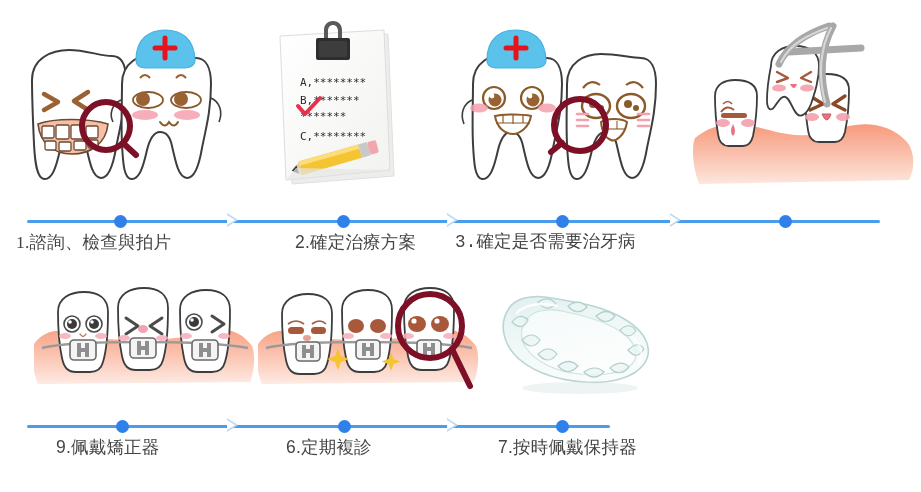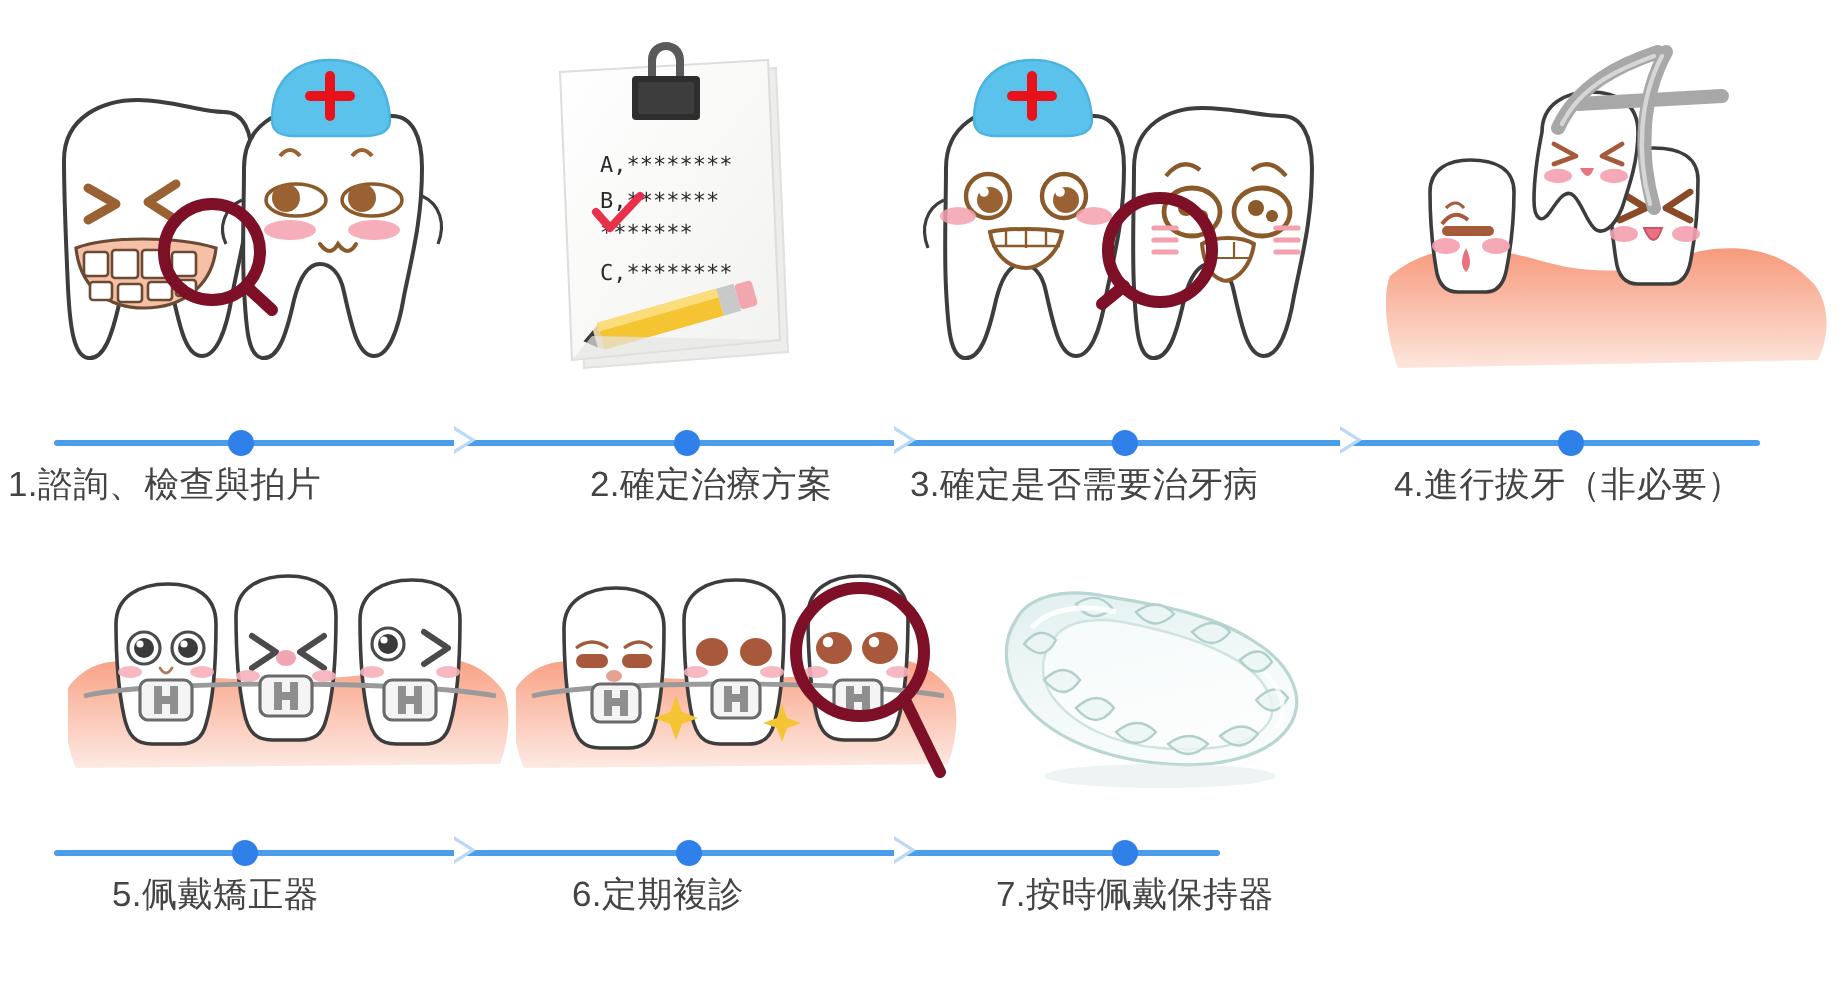--- a/index.html
+++ b/index.html
@@ -514,22 +514,21 @@
 
   <div class="timeline" style="left:0; top:406px; width:921px;">
     <div class="tl-line" style="left:27px; width:583px;"></div>
     <div class="tl-dot" style="left:122px;"></div>
     <div class="tl-dot" style="left:344px;"></div>
     <div class="tl-dot" style="left:562px;"></div>
     <div class="tl-arrow" style="left:232px;"></div>
     <div class="tl-arrow" style="left:452px;"></div>
   </div>
 
-  <div class="step-label" style="left:4px;  top:230px;">1.諮詢、檢查與拍片</div>
+  <div class="step-label" style="left:16px;  top:230px;font-family:Liberation Serif, serif;">1.諮詢、檢查與拍片</div>
   <div class="step-label" style="left:268px; top:230px;margin-left:27px;">2.確定治療方案</div>
-  <div class="step-label" style="left:455px; top:230px;">3.確定是否需要治牙病</div>
-  <div class="step-label" style="left:697px; top:230px;">4.進行拔牙（非必要）</div>
-
-  <div class="step-label" style="left:56px;  top:435px;">5.佩戴矯正器</div>
+  <div class="step-label" style="left:455px; top:230px;font-family:Liberation Mono, monospace;">3.確定是否需要治牙病</div>
+
+  <div class="step-label" style="left:56px;  top:435px;">9.佩戴矯正器</div>
   <div class="step-label" style="left:286px; top:435px;text-align:right;">6.定期複診</div>
   <div class="step-label" style="left:498px; top:435px;">7.按時佩戴保持器</div>
 
 </div>
 
 </body></html>

